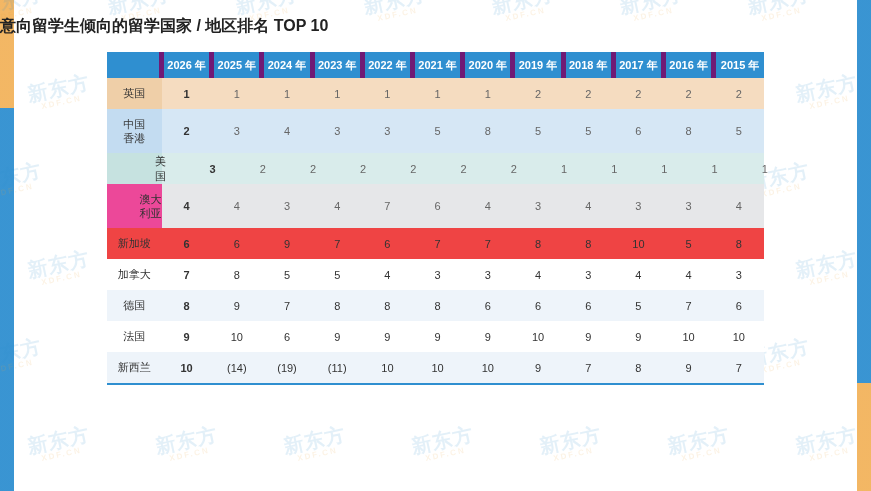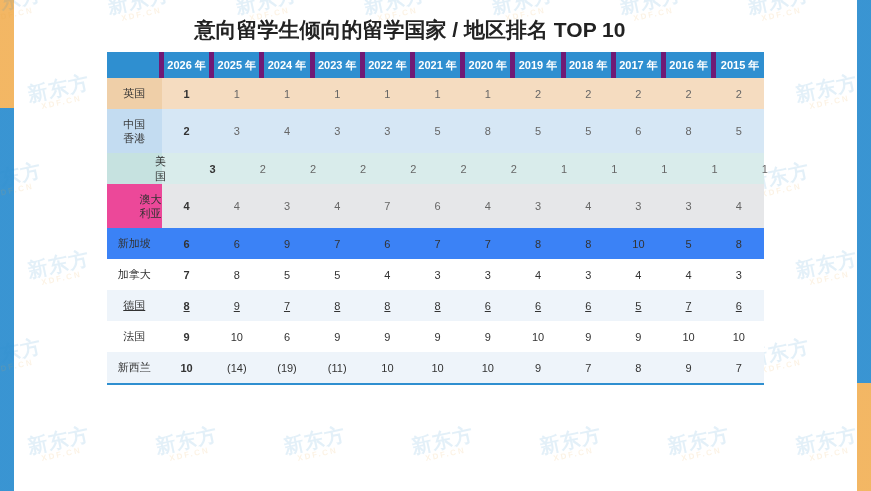--- a/index.html
+++ b/index.html
@@ -42,22 +42,22 @@
     text-align: center;
   }
   .wm .big { font-size: 20px; letter-spacing: 1px; display: block;}
   .wm .small { font-size: 8px; letter-spacing: 2px; display: block; color: #e8a33d;}
 
   .title {
     position: absolute;
     top: 16px;
     left: 0;
     width: 820px;
-    text-align: center;
-    font-size: 21px;
+    text-align: left;
+    font-size: 16px;
     font-weight: bold;
     color: #222222;
     z-index: 10;
   }
 
   .table-wrap {
     position: absolute;
     top: 52px;
     left: 107px;
     width: 657px;
@@ -96,23 +96,23 @@
   
   tr.r-uk td { background: #f5dcc0; }
   tr.r-uk td:first-child { background: #efcfa8; }
   tr.r-hk td { background: #d6e7f5; }
   tr.r-hk td:first-child { background: #c3dcf1; }
   tr.r-us td { background: #d9eceb; padding-left: 48px; }
   tr.r-us td:first-child { background: #c6e2e0; }
   tr.r-au td { background: #e6e7e9; }
   tr.r-au td:first-child { background: #ec4899; text-align: right; }
   tr.r-jp td { background: #ffffff; }
-  tr.r-sg td { background: #3b82f6; margin-top: 44px; }
+  tr.r-sg td { background: #ef4444; margin-top: 44px; }
   tr.r-ca td { background: #ffffff; margin-top: 48px; }
-  tr.r-de td { background: #eef4fa; text-decoration: underline; }
+  tr.r-de td { background: #eef4fa; }
   tr.r-fr td { background: #ffffff; }
   tr.r-nz td { background: #eef4fa; }
 
   tbody tr.tall td { height: 44px; }
   .bold { font-weight: bold; }
   .muted { color: #666666; }
   .twoline { line-height: 14px; }
 
   .bottom-rule {
     margin-top: 0;

